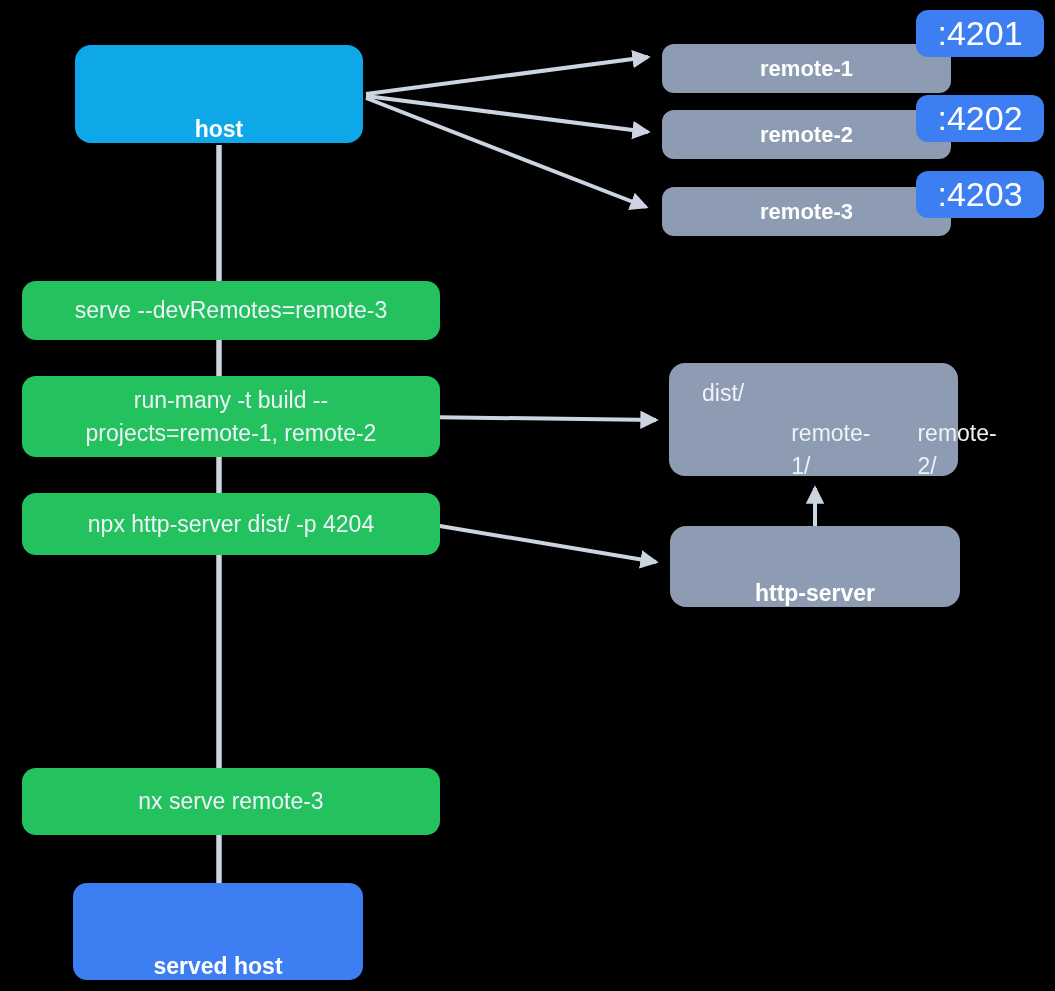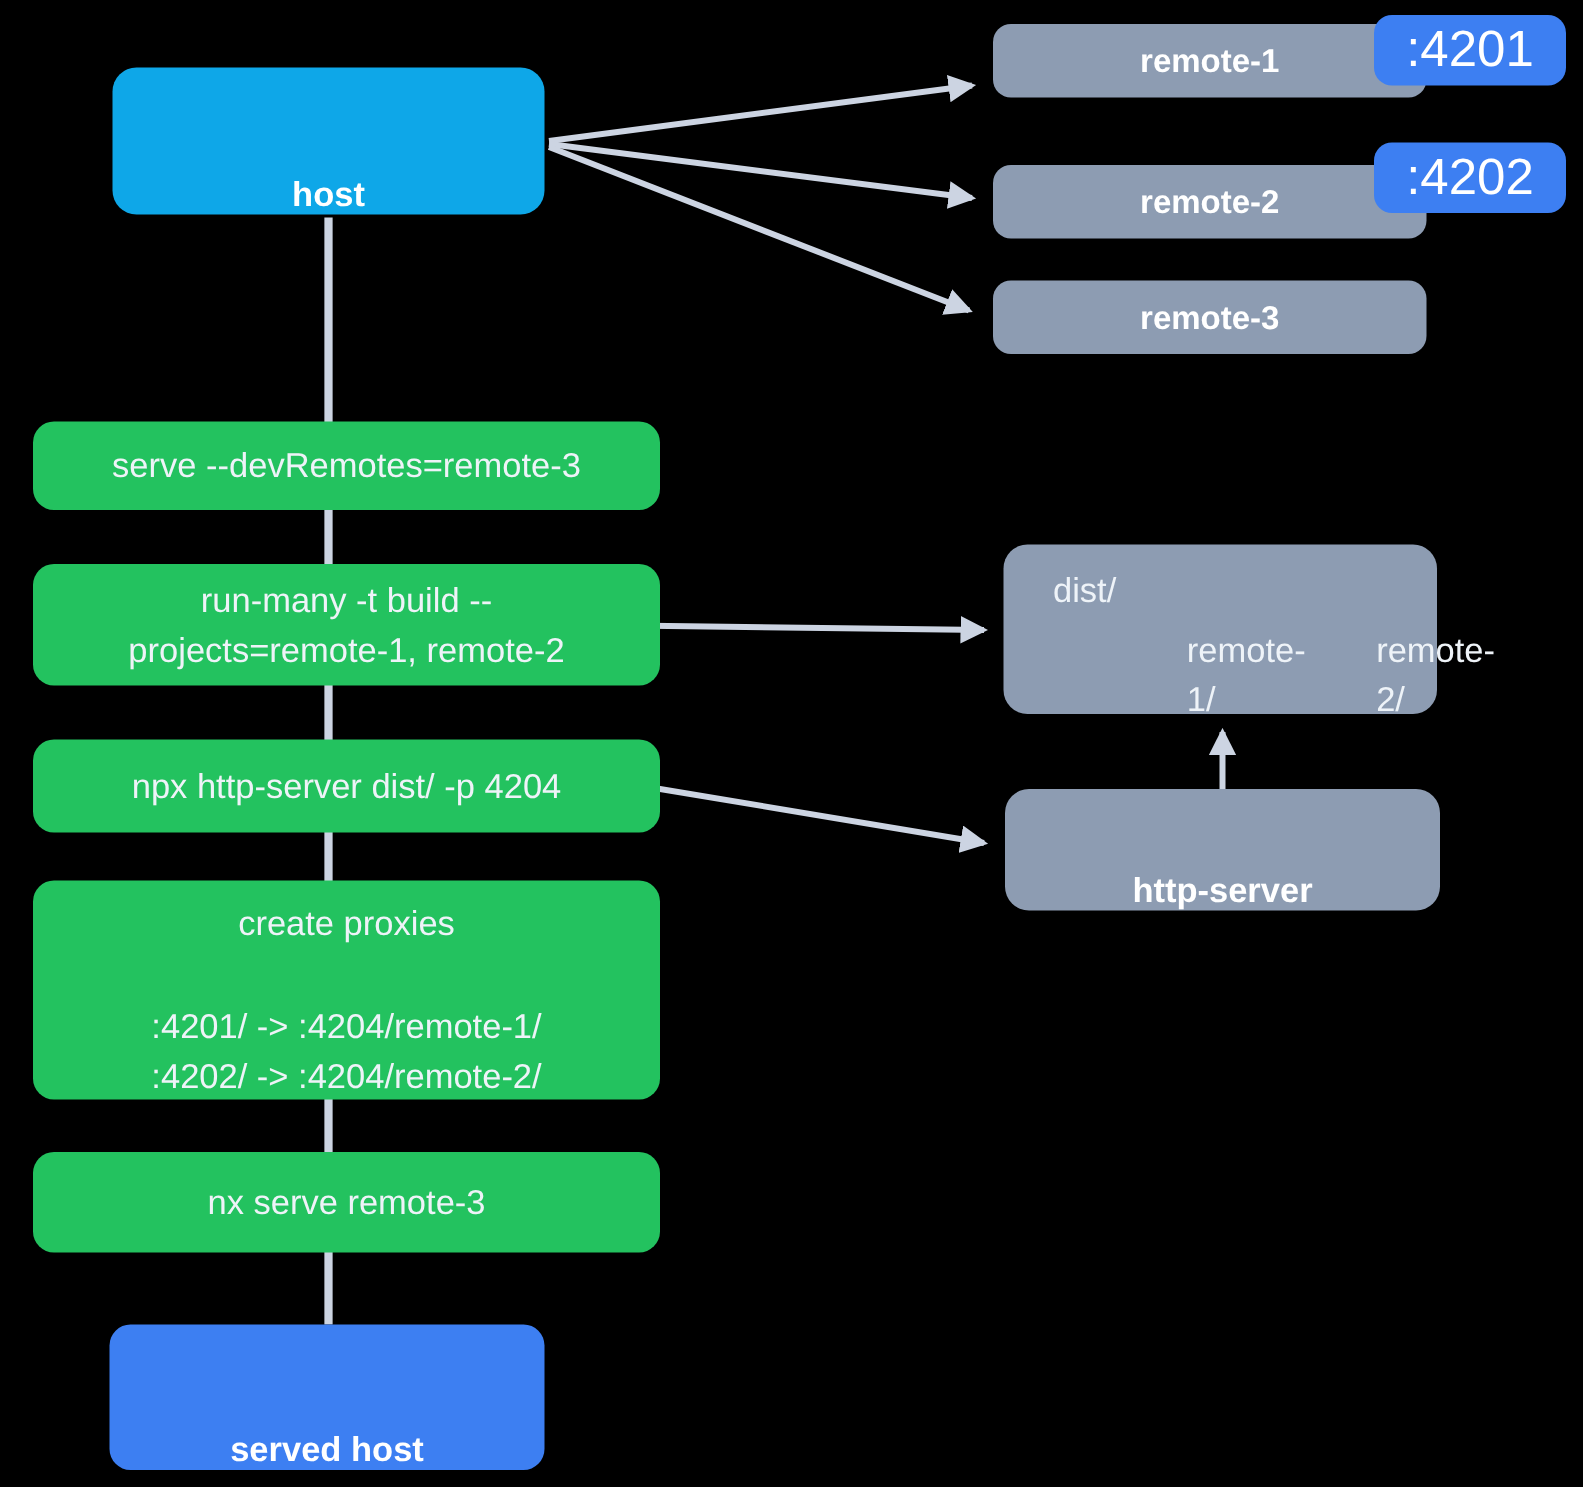--- a/index.html
+++ b/index.html
@@ -49,21 +49,21 @@
     font-size:23px;
   }
   
   .remote{
     left:662px;width:289px;height:49px;
     background:var(--remote-gray);
     border-radius:12px;
     font-size:22px;
     font-weight:bold;
   }
-  .remote.r1{top:16px;justify-content:center;}
+  .remote.r1{top:44px;justify-content:center;}
   .remote.r2{top:110px;}
   .remote.r3{top:187px;}
   
   .badge{
     position:absolute;
     left:916px;width:128px;height:47px;
     background:var(--port-blue);
     border-radius:12px;
     display:flex;align-items:center;justify-content:center;
     color:var(--text-bright);
@@ -151,39 +151,37 @@
   <div class="node remote r3">
     <span>remote-3</span>
   </div>
 
   <div class="badge b1">
     <span>:4201</span>
   </div>
   <div class="badge b2">
     <span>:4202</span>
   </div>
+  <div class="badge b3">
+    <span>:4203</span>
+  </div>
 
   <div class="node step s1">
     <span>serve --devRemotes=remote-3</span>
   </div>
 
   <div class="node step s2">
     <span>run-many -t build --</span>
     <span>projects=remote-1, remote-2</span>
   </div>
 
   <div class="node step s3">
     <span>npx http-server dist/ -p 4204</span>
   </div>
 
-  <div class="node step s4">
-    <span>create proxies</span>
-    <span class="map-first">:4201/ -&gt; :4204/remote-1/</span>
-    <span>:4202/ -&gt; :4204/remote-2/</span>
-  </div>
 
   <div class="node step s5">
     <span>nx serve remote-3</span>
   </div>
 
   <div class="node dist">
     <span>dist/</span>
     <span class="indent">remote-1/</span>
     <span class="indent">remote-2/</span>
   </div>

